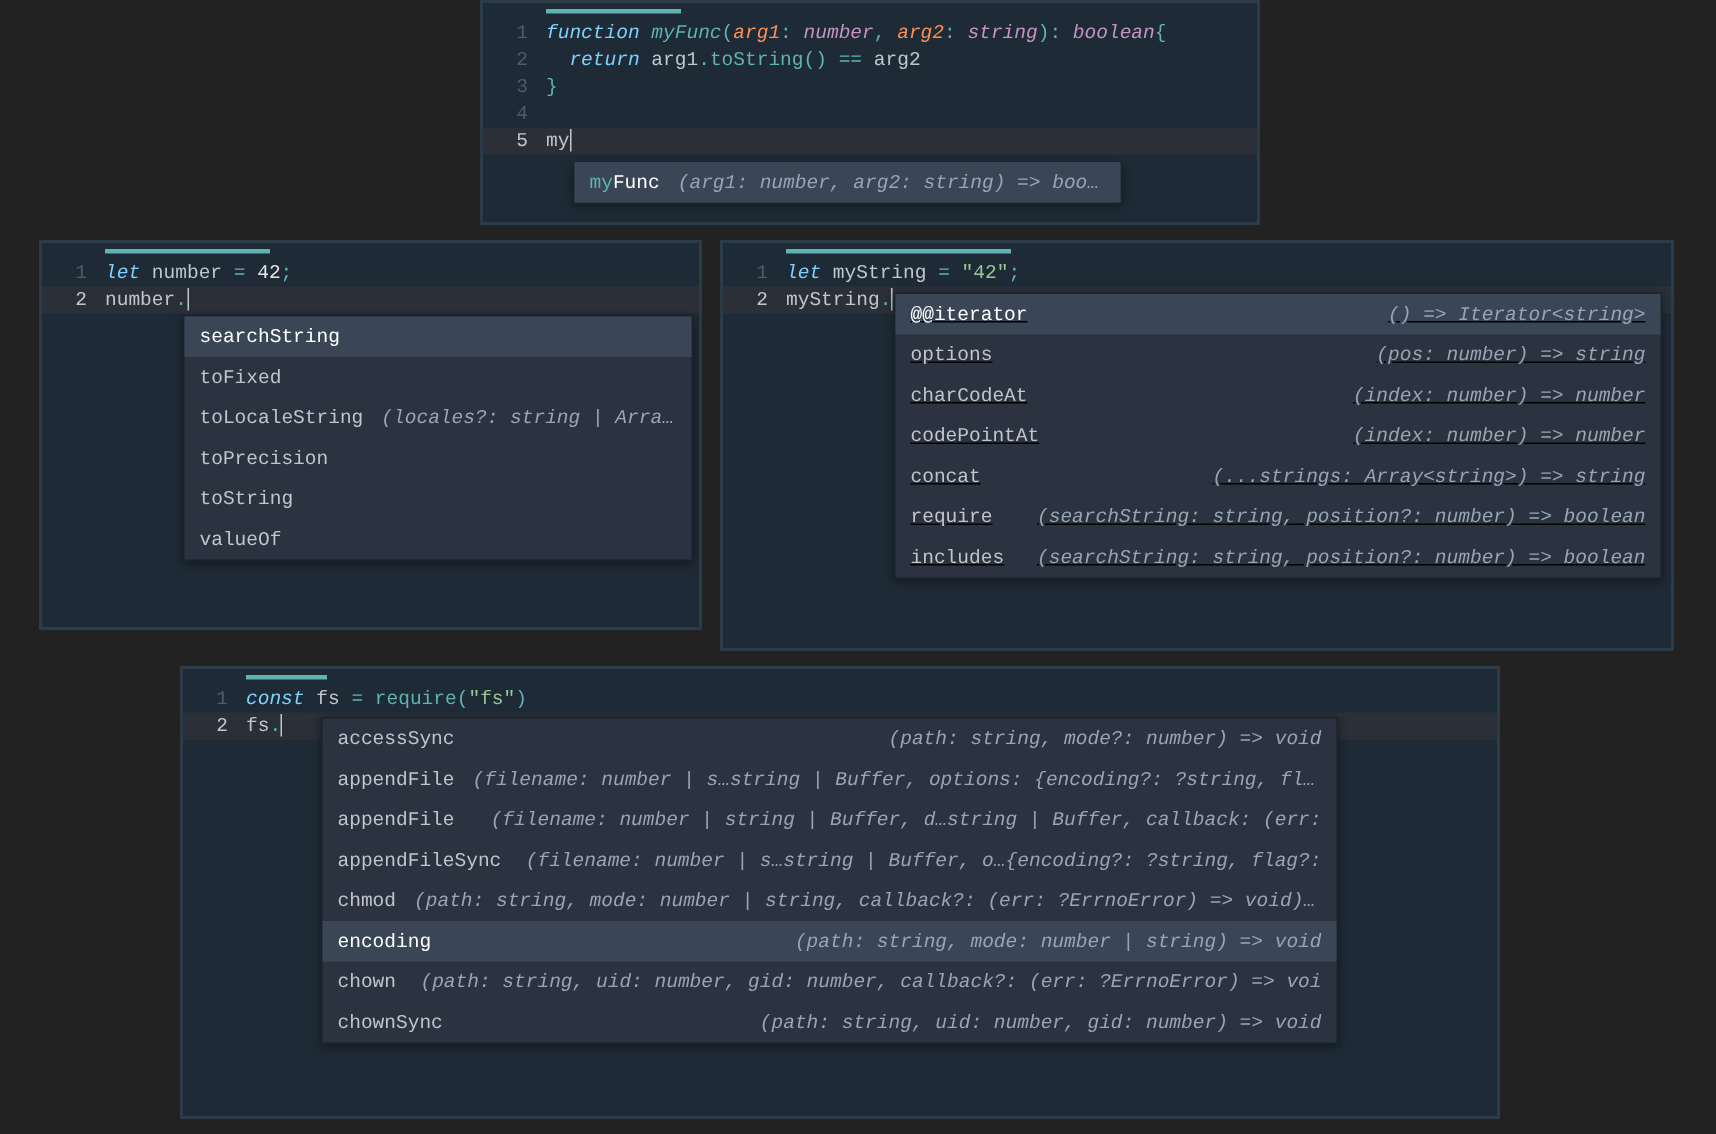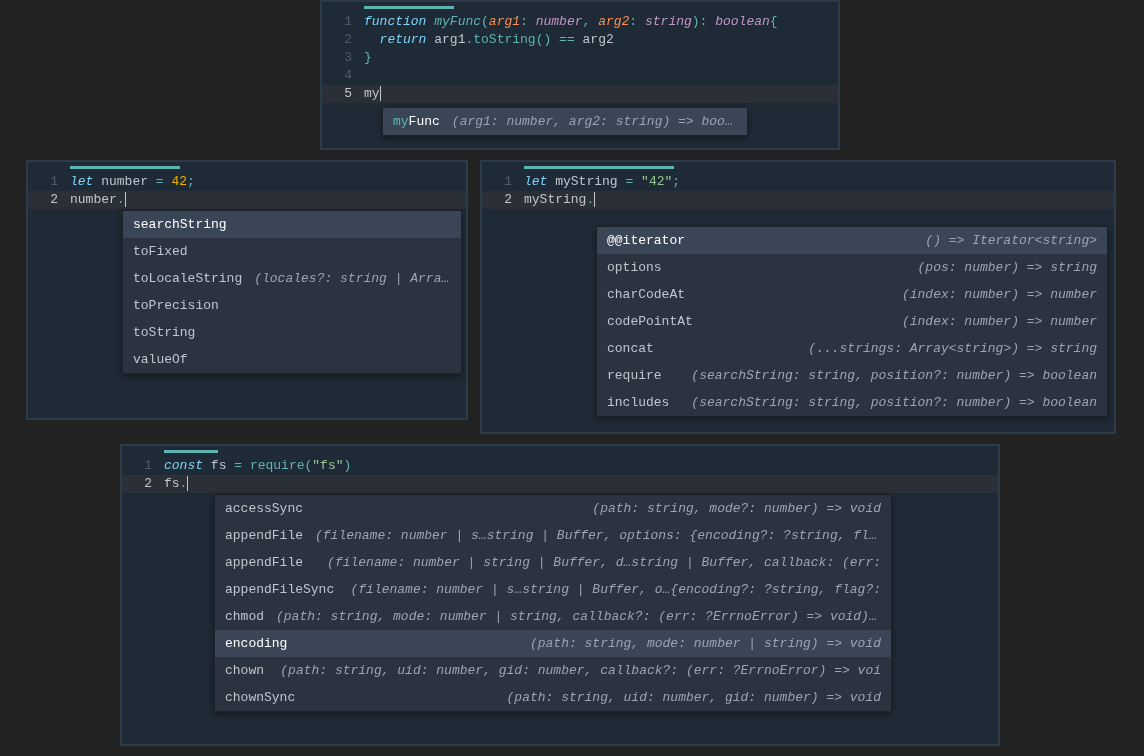--- a/index.html
+++ b/index.html
@@ -44,21 +44,21 @@
     }
     .code-line.current .gutter { color: #c0c5ce; }
     .code { color: #c0c5ce; }
     .kw { color: #7dd3fc; font-style: italic; }
     .fn { color: #5fb3b3; font-style: italic; }
     .param { color: #f99157; font-style: italic; }
     .type { color: #c594c5; font-style: italic; }
     .punc { color: #5fb3b3; }
     .ident { color: #c0c5ce; }
     .str { color: #99c794; }
-    .num { color: #eab308; }
+    .num { color: #e5e5e5; }
     .method { color: #5fb3b3; }
     .cursor {
       display: inline-block;
       width: 1px;
       height: 15px;
       background: #c0c5ce;
       vertical-align: middle;
     }
     .popup {
       position: absolute;
@@ -96,25 +96,25 @@
     #panel1 { left: 320px; top: 0; width: 520px; height: 150px; }
     #panel1 .tab-marker { width: 90px; }
     #popup1 { left: 60px; top: 105px; width: 366px; }
 
     #panel2 { left: 26px; top: 160px; width: 442px; height: 260px; }
     #panel2 .tab-marker { width: 110px; }
     #popup2 { left: 94px; top: 48px; width: 340px; }
 
     #panel3 { left: 480px; top: 160px; width: 636px; height: 274px; }
     #panel3 .tab-marker { width: 150px; }
-    #popup3 { left: 114px; top: 64px; width: 512px; }
+    #popup3 { left: 114px; top: 33px; width: 512px; text-decoration: underline; }
 
     #panel4 { left: 120px; top: 444px; width: 880px; height: 302px; }
     #panel4 .tab-marker { width: 54px; }
-    #popup4 { left: 92px; top: 48px; width: 678px; }
+    #popup4 { left: 92px; top: 32px; width: 678px; }
   </style>
 </head>
 <body>
 
 <div class="panel" id="panel1">
   <div class="tab-marker"></div>
   <div class="lines">
       <div class="code-line"><div class="gutter">1</div><div class="code"><span class="kw">function</span> <span class="fn">myFunc</span><span class="punc">(</span><span class="param">arg1</span><span class="punc">:</span> <span class="type">number</span><span class="punc">,</span> <span class="param">arg2</span><span class="punc">:</span> <span class="type">string</span><span class="punc">):</span> <span class="type">boolean</span><span class="punc">{</span></div></div>
       <div class="code-line"><div class="gutter">2</div><div class="code">  <span class="kw">return</span> <span class="ident">arg1</span><span class="punc">.</span><span class="method">toString</span><span class="punc">()</span> <span class="punc">==</span> <span class="ident">arg2</span></div></div>
       <div class="code-line"><div class="gutter">3</div><div class="code"><span class="punc">}</span></div></div>

